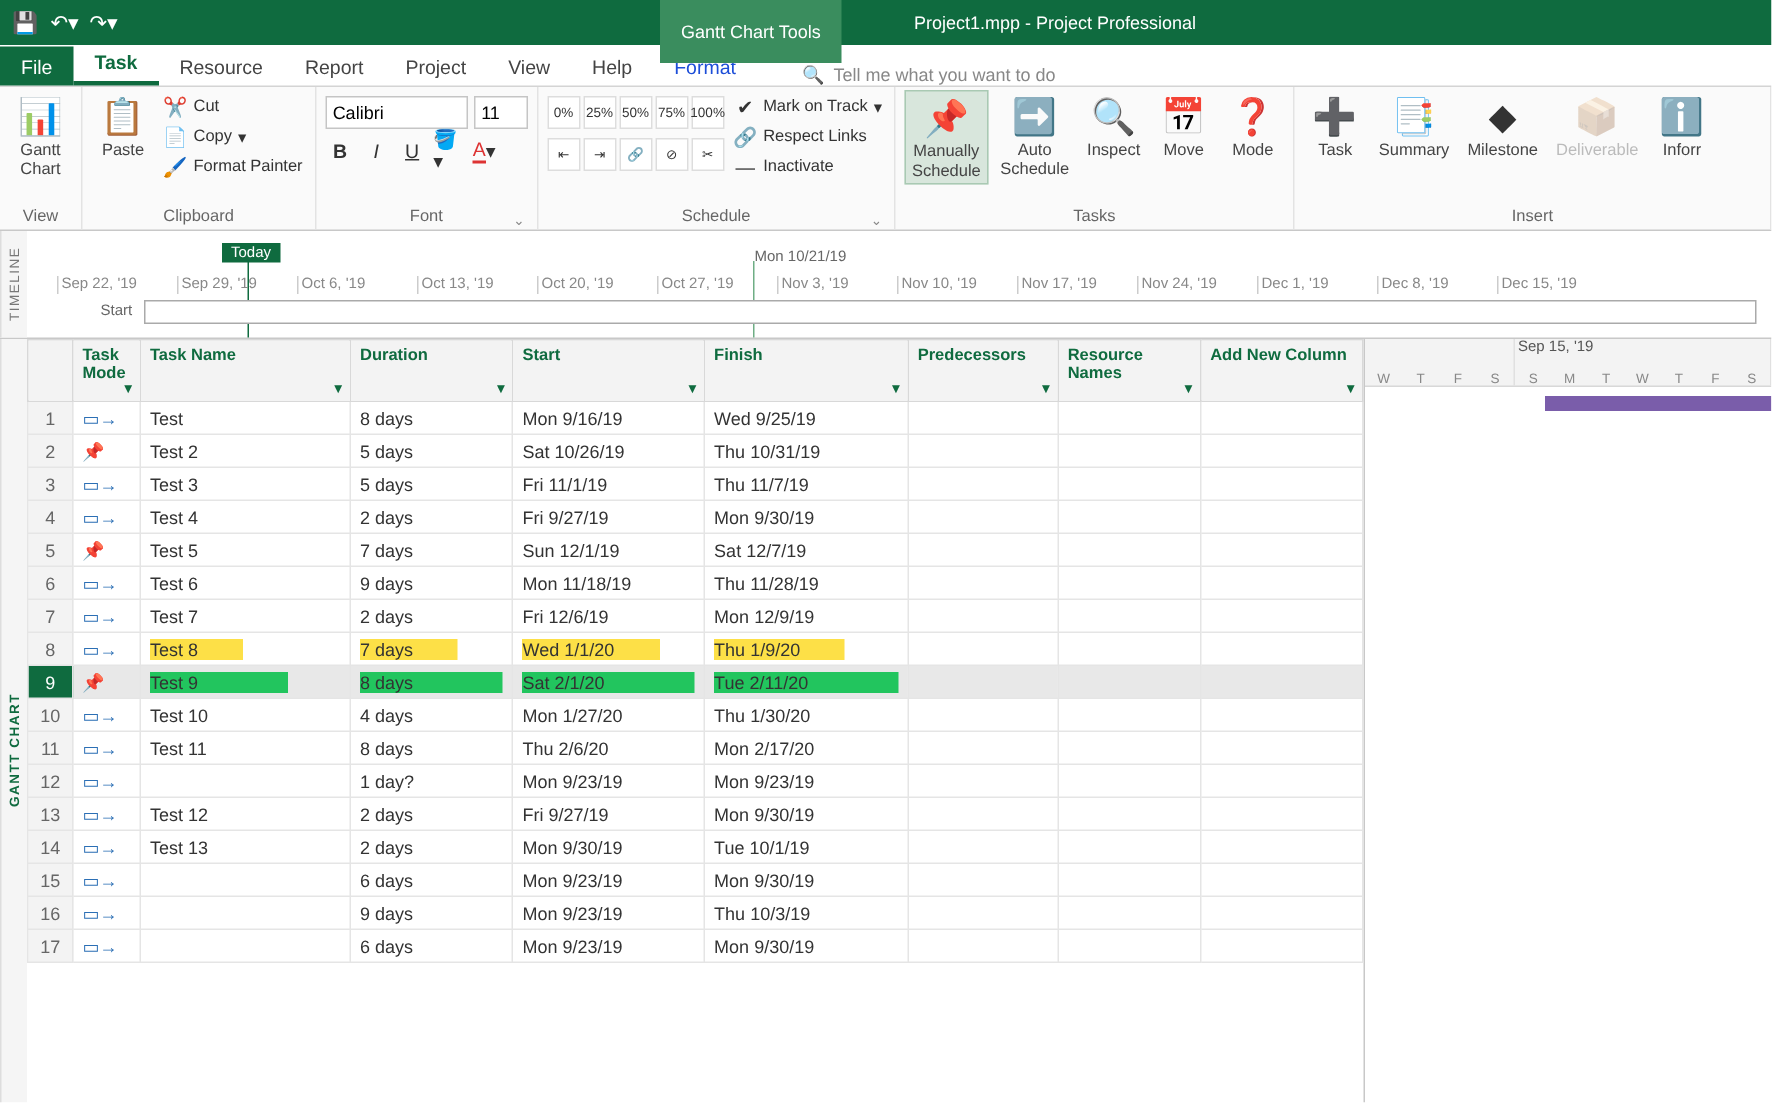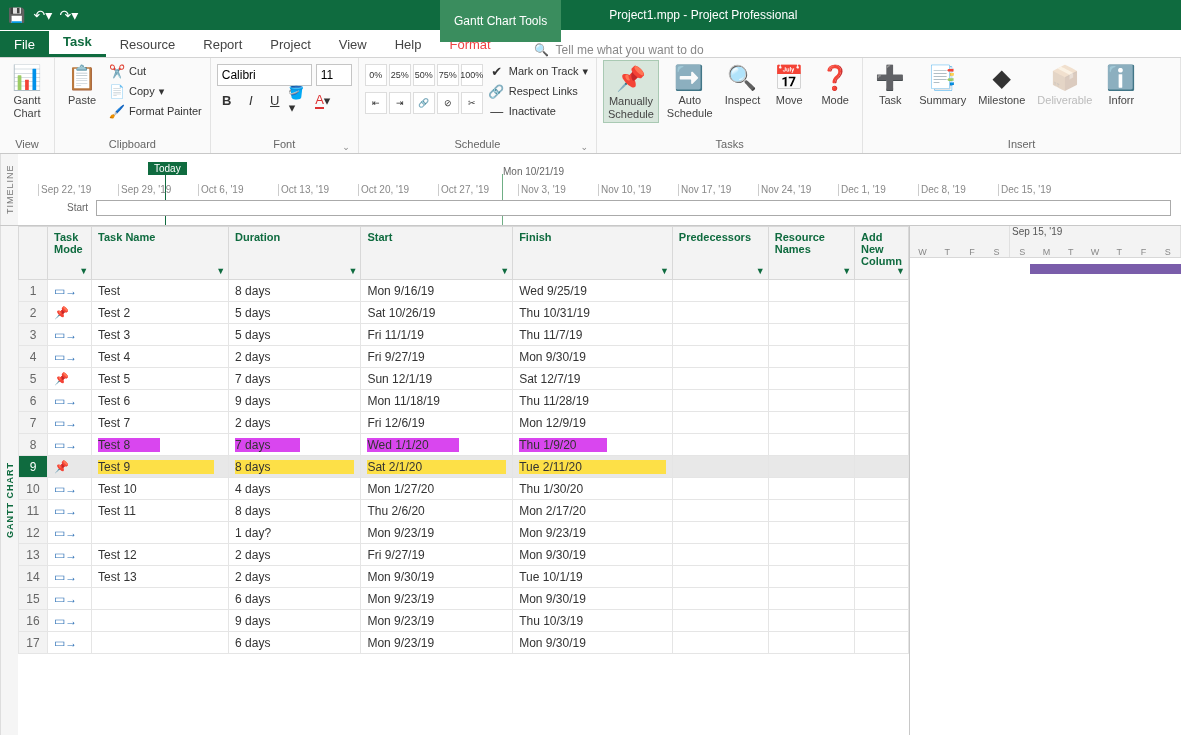--- a/index.html
+++ b/index.html
@@ -10,21 +10,21 @@
 .titlebar .qat { display: flex; gap: 4px; padding-left: 6px; }
 .titlebar .qat .ic { width: 22px; height: 22px; display: flex; align-items: center; justify-content: center; font-size: 14px; cursor: pointer; }
 .titlebar .tool-tab { position: absolute; left: 440px; top: 0; height: 42px; background: #3a8d5e; padding: 0 14px; display: flex; align-items: center; font-size: 12px; }
 .titlebar .proj-title { position: absolute; left: 50%; transform: translateX(10%); font-size: 12px; }
 
 
 .ribbon-tabs { height: 28px; background: #fff; display: flex; align-items: flex-end; border-bottom: 1px solid #d4d4d4; }
 .ribbon-tabs .tab { padding: 6px 14px 5px; font-size: 13px; color: #444; cursor: pointer; }
 .ribbon-tabs .tab.file { background: #0f6b3f; color: #fff; }
 .ribbon-tabs .tab.active { color: #0f6b3f; border-bottom: 3px solid #0f6b3f; font-weight: 600; }
-.ribbon-tabs .tab.format { color: #ef4444; }
+.ribbon-tabs .tab.format { color: #1d4ed8; }
 .ribbon-tabs .tellme { margin-left: 30px; display: flex; align-items: center; gap: 6px; color: #888; }
 .ribbon-tabs .tellme .mag { color: #888; }
 
 
 .ribbon { display: flex; background: #fafafa; border-bottom: 1px solid #c8c8c8; height: 96px; }
 .ribbon .group { border-right: 1px solid #e3e3e3; display: flex; flex-direction: column; padding: 2px 6px 0; }
 .ribbon .group .items { flex: 1; display: flex; align-items: flex-start; gap: 4px; }
 .ribbon .group .label { text-align: center; font-size: 11px; color: #666; padding: 1px 0 3px; position: relative; }
 .ribbon .group .label.arrow::after { content: "⌄"; position: absolute; right: 2px; bottom: 1px; font-size: 9px; color: #888; }
 .bigbtn { display: flex; flex-direction: column; align-items: center; padding: 2px 4px; cursor: pointer; min-width: 42px; }
@@ -60,22 +60,22 @@
 .gantt-wrap { display: flex; height: calc(100% - 30px - 28px - 96px - 72px); }
 .gantt-gutter { width: 18px; display: flex; align-items: center; justify-content: center; writing-mode: vertical-rl; transform: rotate(180deg); font-size: 9px; color: #0f6b3f; font-weight: 600; background: #f5f5f5; border-right: 1px solid #ddd; letter-spacing: 1px; padding-bottom: 40px;}
 .gantt-left { border-right: 1px solid #c8c8c8; overflow: hidden; flex: 0 0 892px; }
 .gantt-left table { border-collapse: collapse; width: 100%; }
 .gantt-left th { background: #f3f3f3; color: #0f6b3f; font-weight: 600; font-size: 11px; text-align: left; padding: 4px 6px 12px; border: 1px solid #d8d8d8; position: relative; vertical-align: top; height: 32px;}
 .gantt-left th .drop { position: absolute; right: 3px; bottom: 3px; font-size: 9px; color: #0f6b3f; }
 .gantt-left td { border: 1px solid #e5e5e5; padding: 2px 6px; font-size: 12px; height: 22px; white-space: nowrap; }
 .gantt-left td.rownum { background: #f3f3f3; text-align: center; width: 30px; color: #666; }
 .gantt-left tr.sel td { background: #e8e8e8; }
 .gantt-left tr.sel td.rownum { background: #0f6b3f; color: #fff; }
-.gantt-left span.hl { background: #d946ef; padding: 0 30px 0 0; }
-.gantt-left span.hl-wide { background: #fde047; padding: 0 84px 0 0; }
+.gantt-left span.hl { background: #fde047; padding: 0 30px 0 0; }
+.gantt-left span.hl-wide { background: #22c55e; padding: 0 60px 0 0; }
 .mode-auto { color: #2b6fb5; }
 .mode-man { color: #2bb59b; }
 
 .gantt-right { flex: 1; overflow: hidden; }
 .gantt-right .timescale { display: flex; border-bottom: 1px solid #d8d8d8; background: #f3f3f3; height: 32px; }
 .gantt-right .timescale .topcell { font-size: 10px; color: #555; padding-left: 2px; border-right: 1px solid #e0e0e0; flex:1; position: relative; }
 .gantt-right .timescale .days { position: absolute; bottom: 0; left: 0; right: 0; display: flex; font-size: 9px; }
 .gantt-right .timescale .days span { flex: 1; text-align: center; color: #888; }
 .gantt-right .bars { position: relative; }
 .gantt-right .bar1 { position: absolute; top: 6px; left: 120px; right: 0; height: 10px; background: #7a5daa; }

